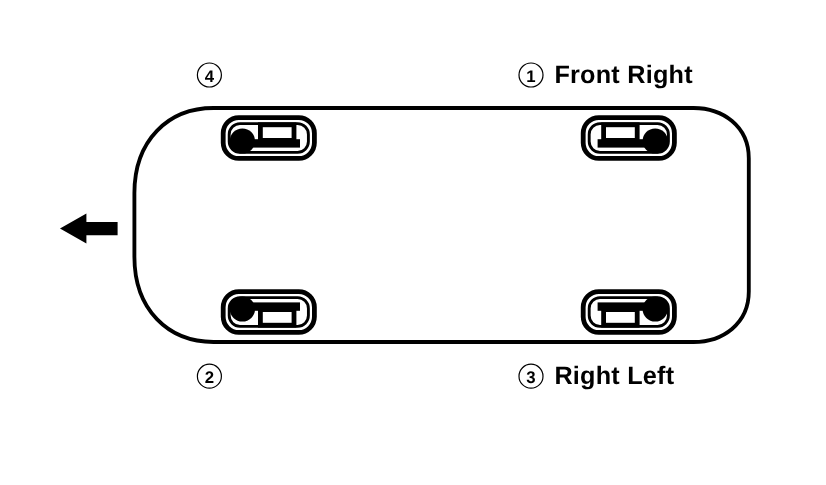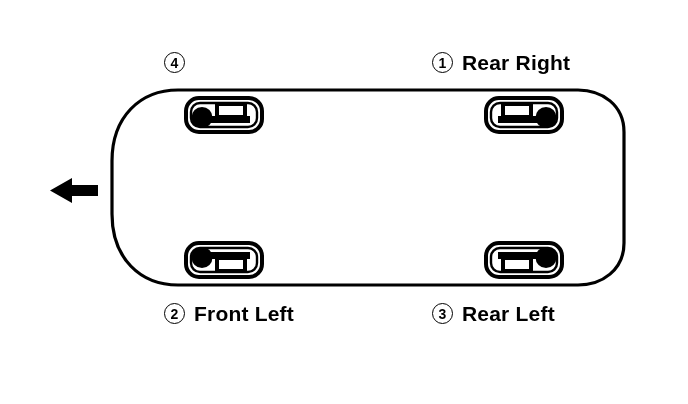--- a/index.html
+++ b/index.html
@@ -115,26 +115,25 @@
     </g>
 
   </svg>
 
   <div id="label-front-right" class="wheel-label">
     <span class="label-index">4</span>
   </div>
 
   <div id="label-rear-right" class="wheel-label">
     <span class="label-index">1</span>
-    <span class="label-text">Rear Right</span>
+    <span class="label-text">Front Right</span>
   </div>
 
   <div id="label-front-left" class="wheel-label">
     <span class="label-index">2</span>
-    <span class="label-text">Front Left</span>
   </div>
 
   <div id="label-rear-left" class="wheel-label">
     <span class="label-index">3</span>
-    <span class="label-text">Rear Left</span>
+    <span class="label-text">Right Left</span>
   </div>
 
 </div>
 
 </body></html>

